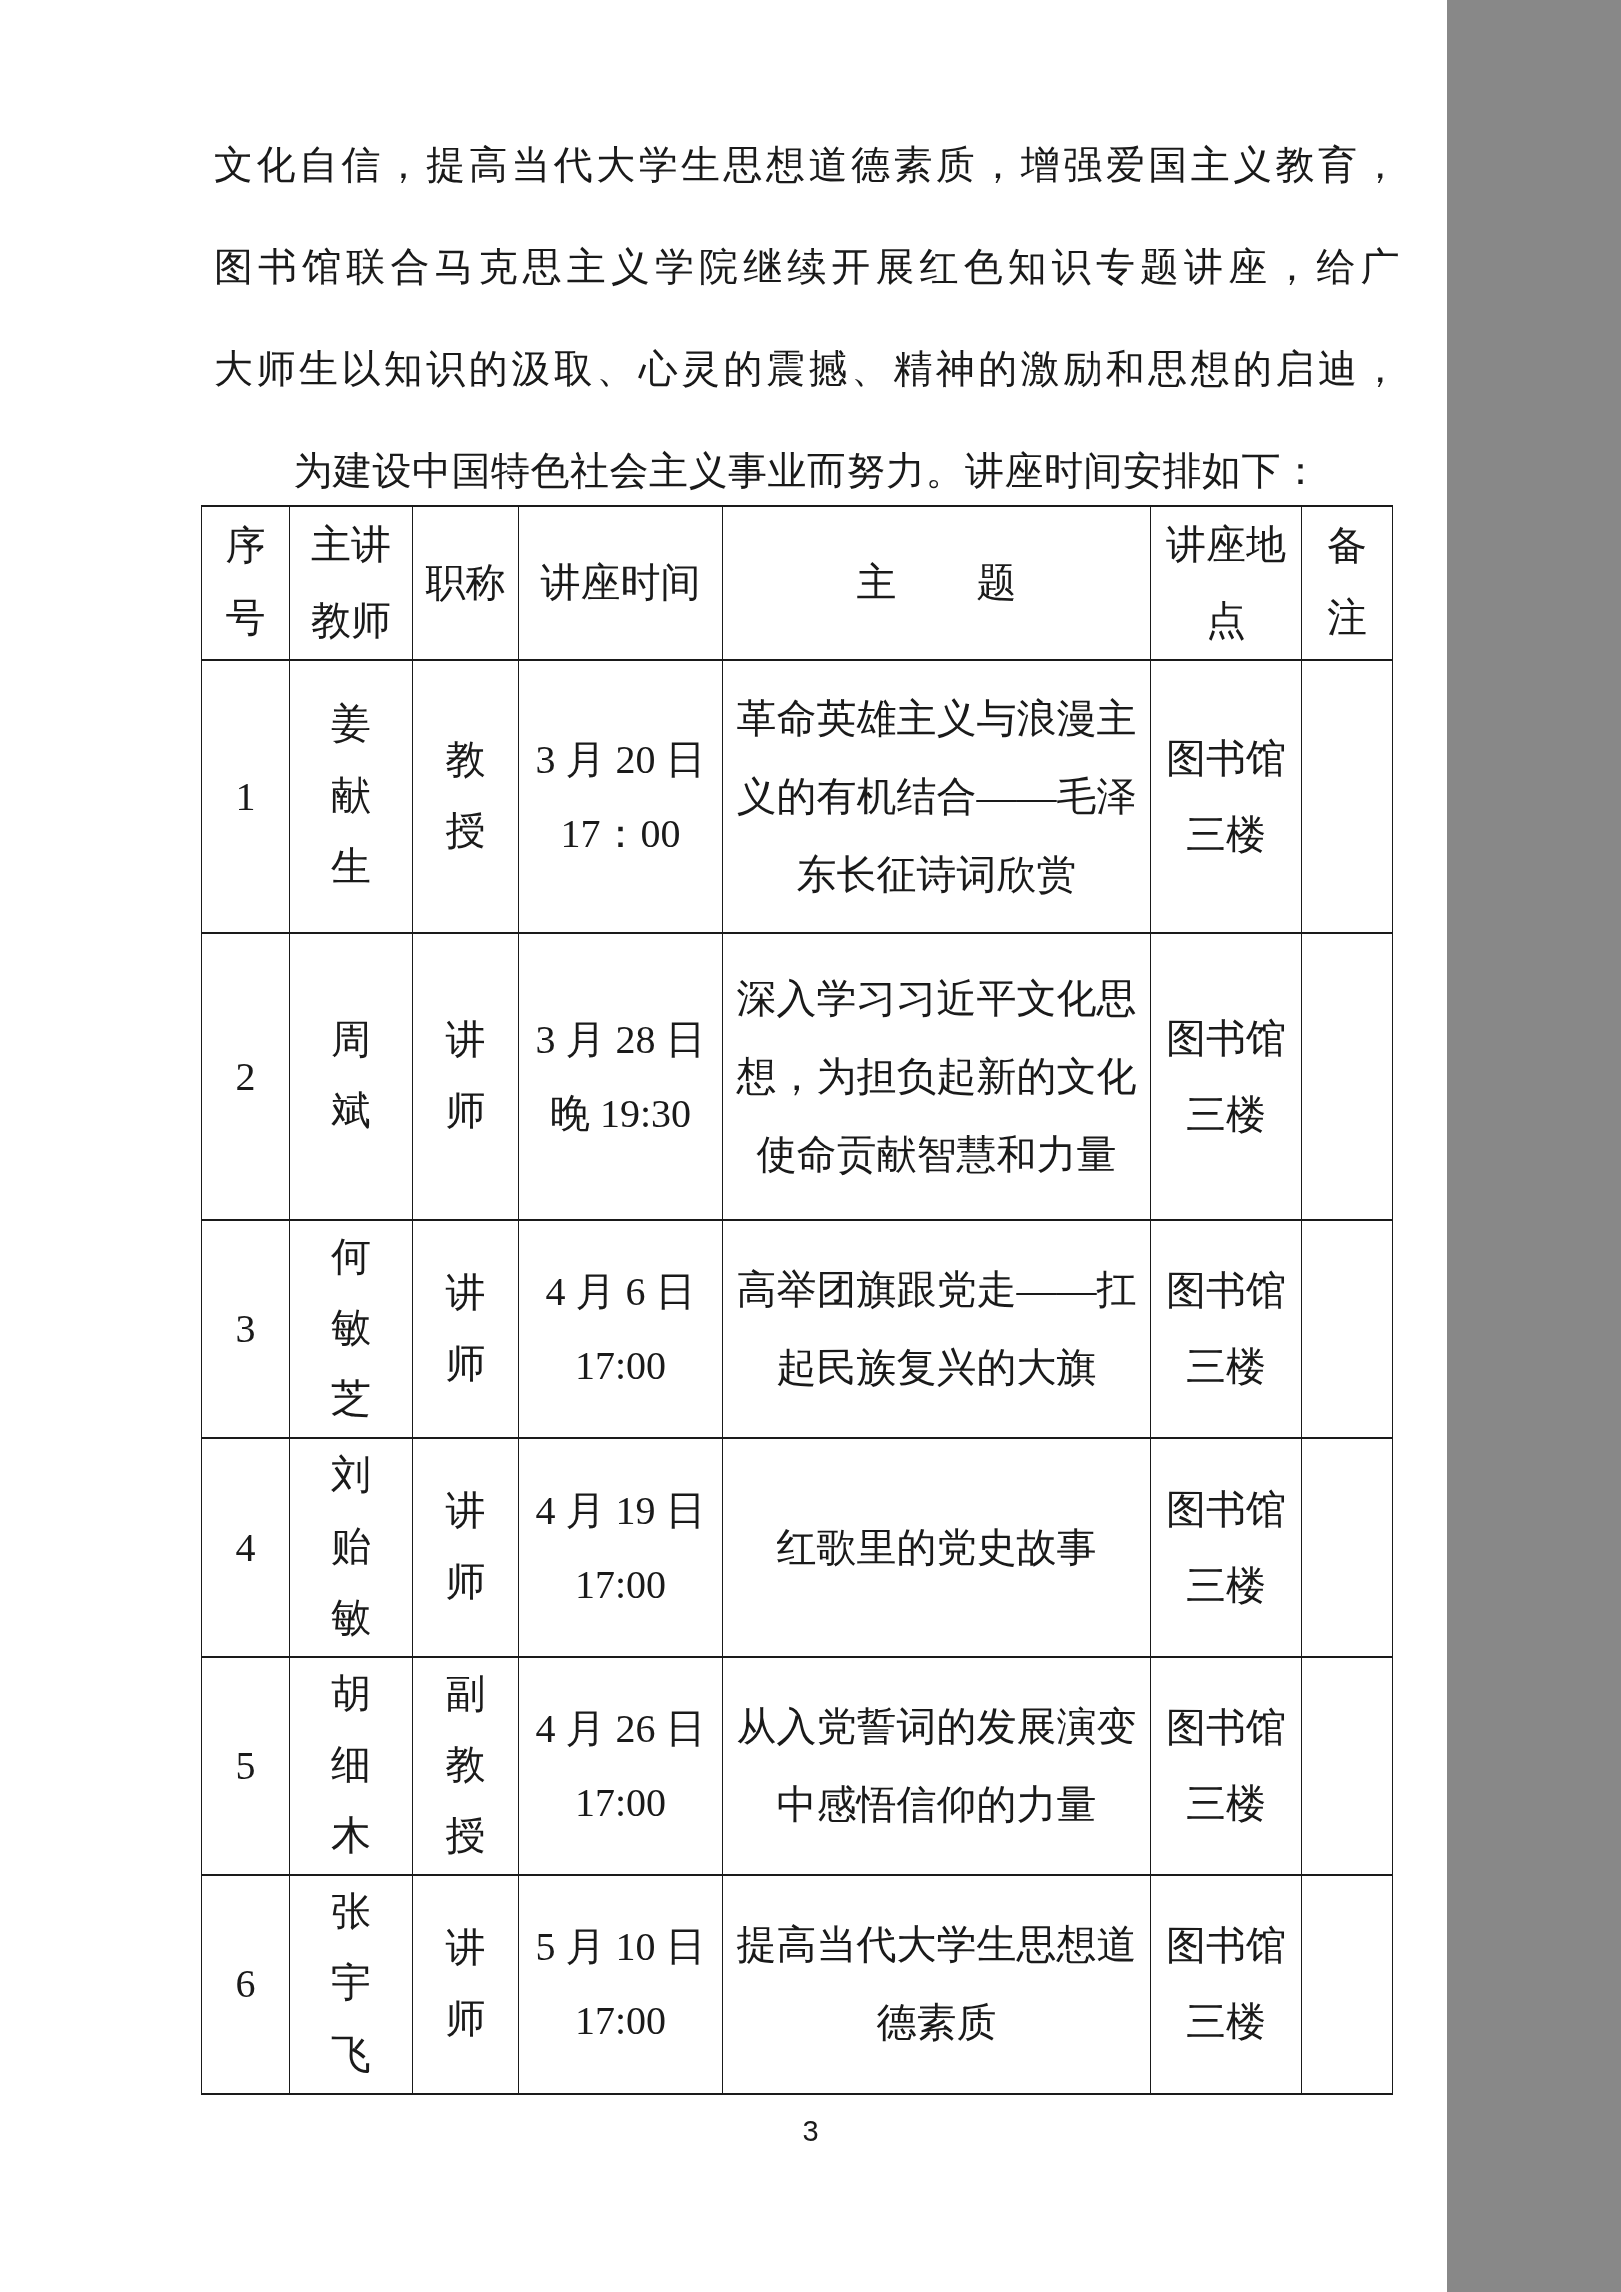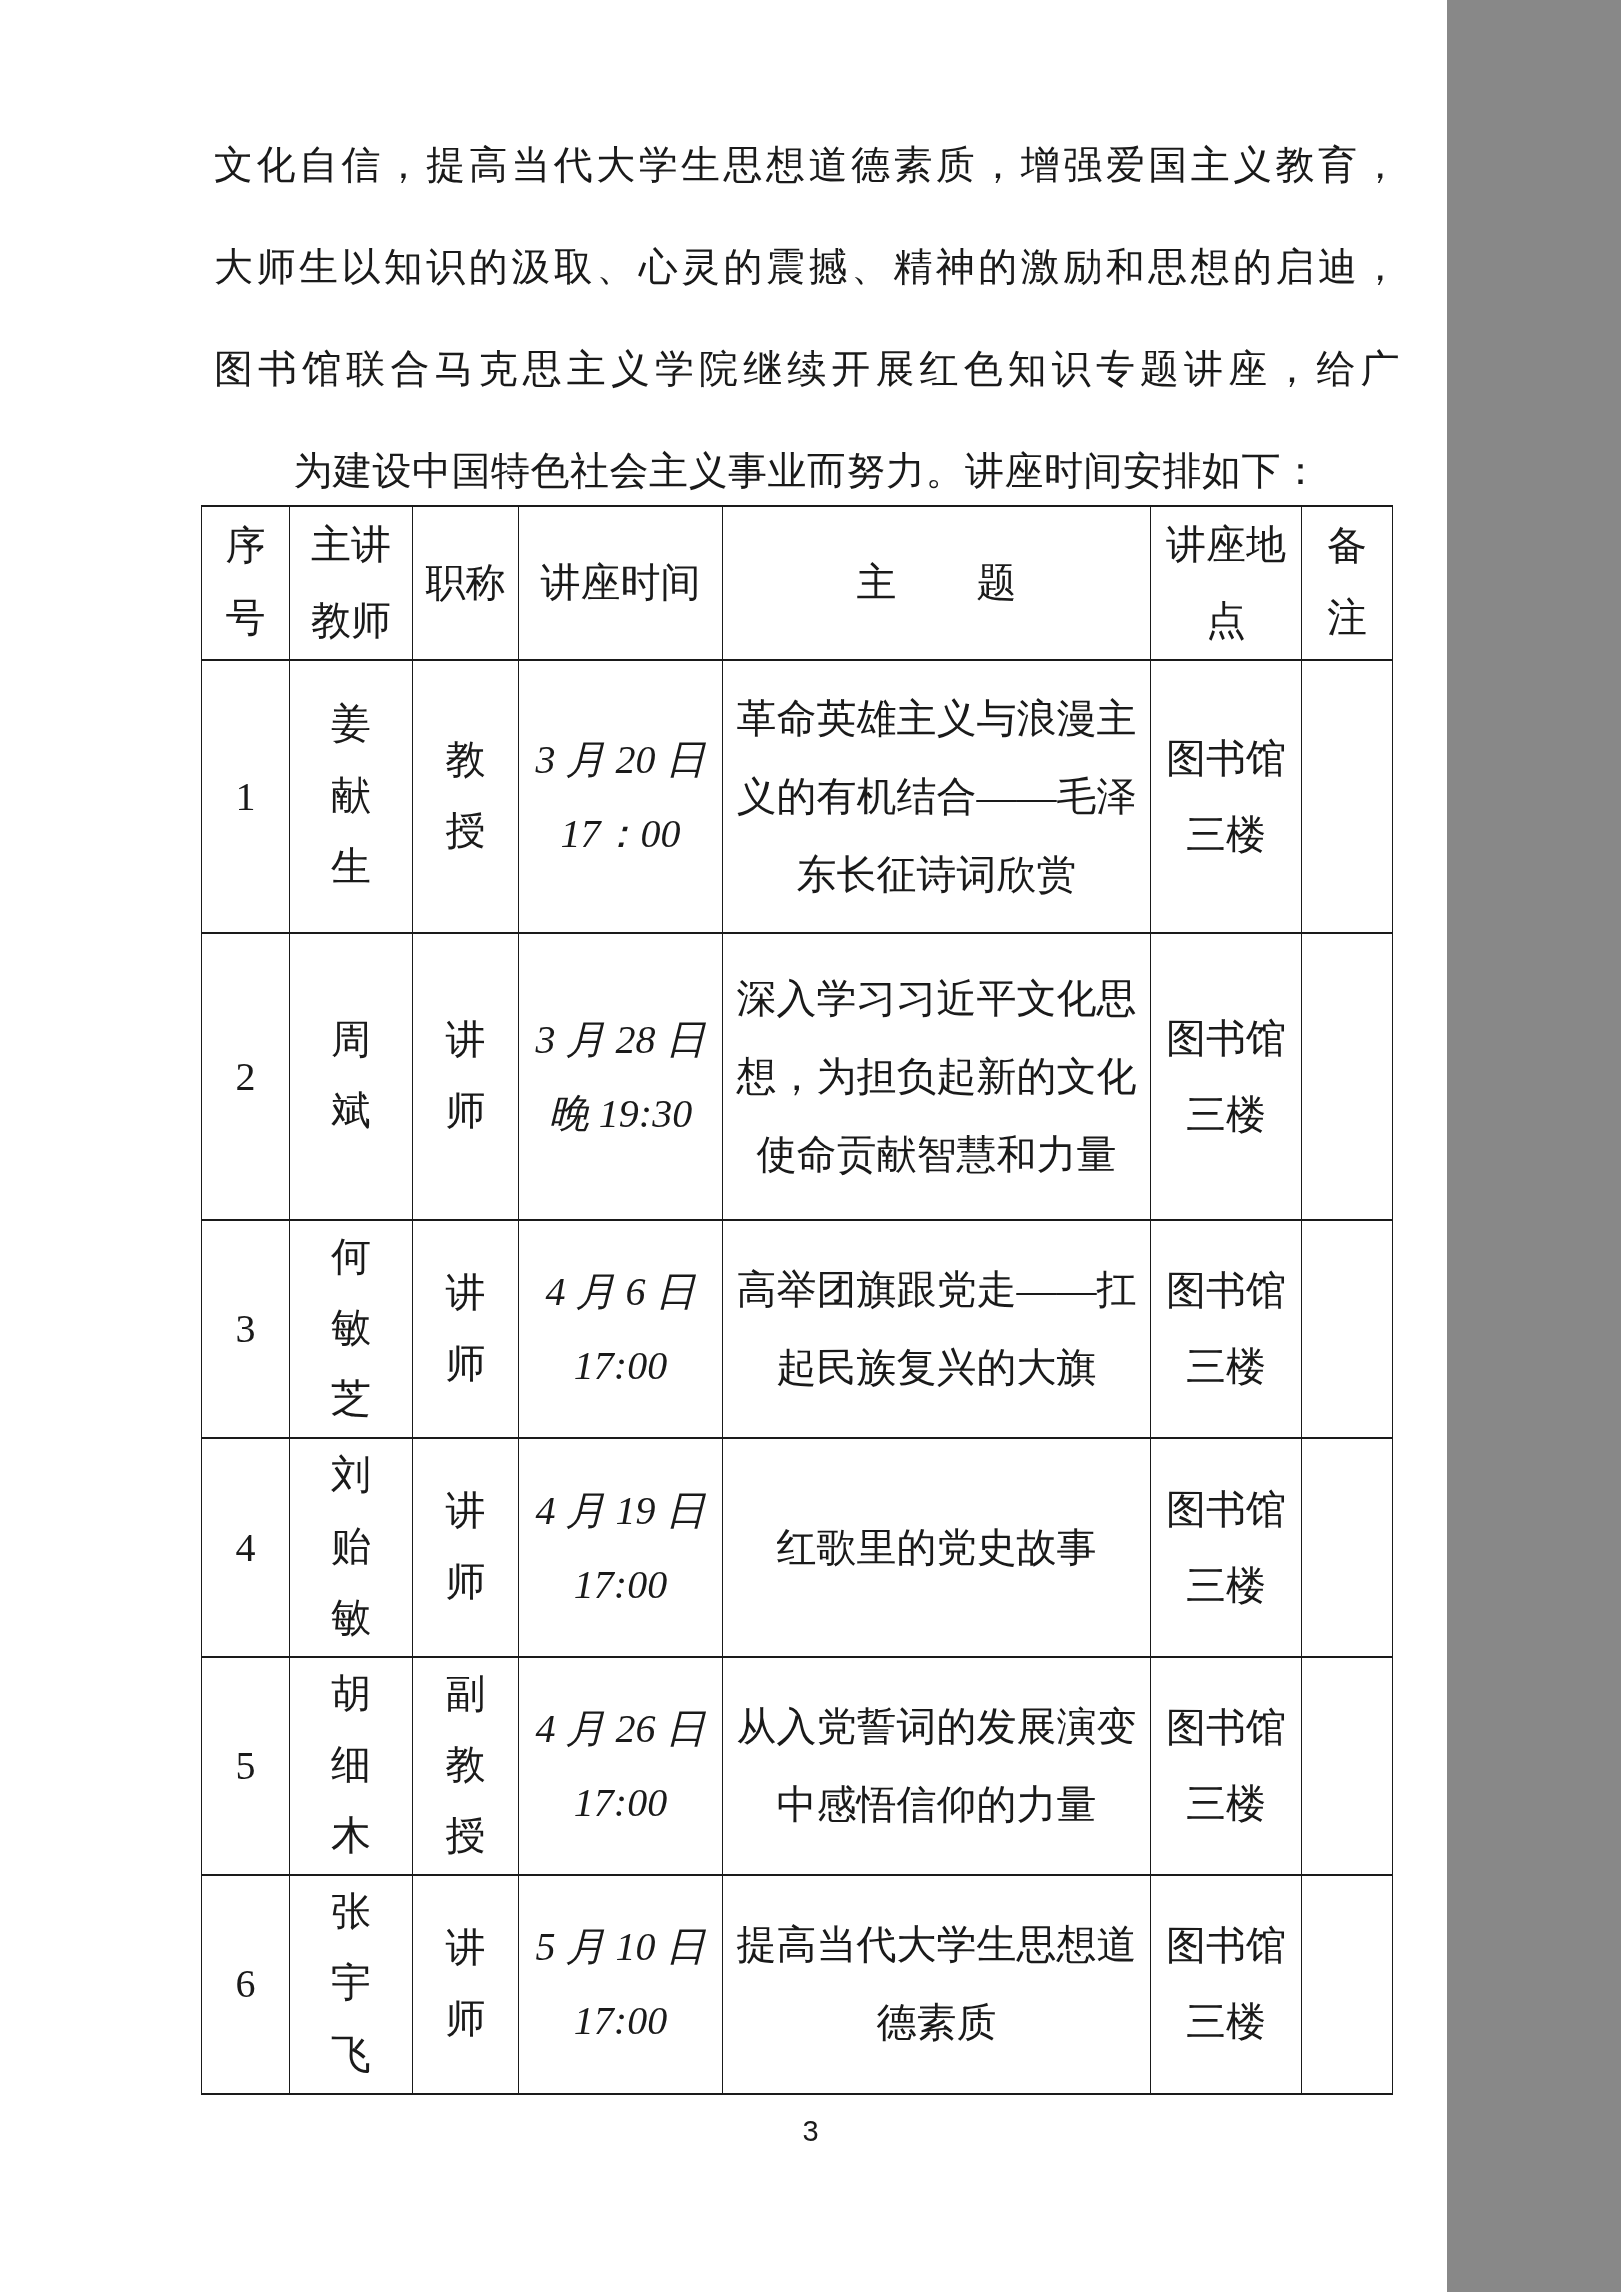--- a/index.html
+++ b/index.html
@@ -42,39 +42,39 @@
   tr.r1{height:273px;}
   tr.r2{height:287px;}
   tr.r3{height:198px;}
   tr.r4{height:207px;}
   tr.r5{height:207px;}
   tr.r6{height:202px;}
   .cn{display:inline-block;width:1.15em;word-break:break-all;line-height:1.78;}
   .cw2{display:inline-block;width:2.25em;word-break:break-all;line-height:1.9;}
   .cw3{display:inline-block;width:3.3em;word-break:break-all;line-height:1.9;}
   .topic{display:inline-block;max-width:10.35em;line-height:1.95;}
-  .timeline{line-height:1.85;font-style:italic;}
+  .timeline{line-height:1.85;}
   
   .pagenum{
     position:absolute;
     left:0;top:2115px;width:1621px;
     text-align:center;
     font-size:29px;
     font-family:"Liberation Sans","DejaVu Sans",sans-serif;
   }
 </style>
 </head>
 <body>
 
 <div class="page">
 
   <div class="intro">
     <div class="jline">文化自信，提高当代大学生思想道德素质，增强爱国主义教育，</div>
+    <div class="jline">图书馆联合马克思主义学院继续开展红色知识专题讲座，给广</div>
     <div class="jline">大师生以知识的汲取、心灵的震撼、精神的激励和思想的启迪，</div>
-    <div class="jline">图书馆联合马克思主义学院继续开展红色知识专题讲座，给广</div>
     <div class="jlast">为建设中国特色社会主义事业而努力。讲座时间安排如下：</div>
   </div>
 
   <table class="sched">
     <colgroup>
       <col style="width:88px">
         <col style="width:123px">
         <col style="width:106px">
       <col style="width:204px">
         <col style="width:428px">

